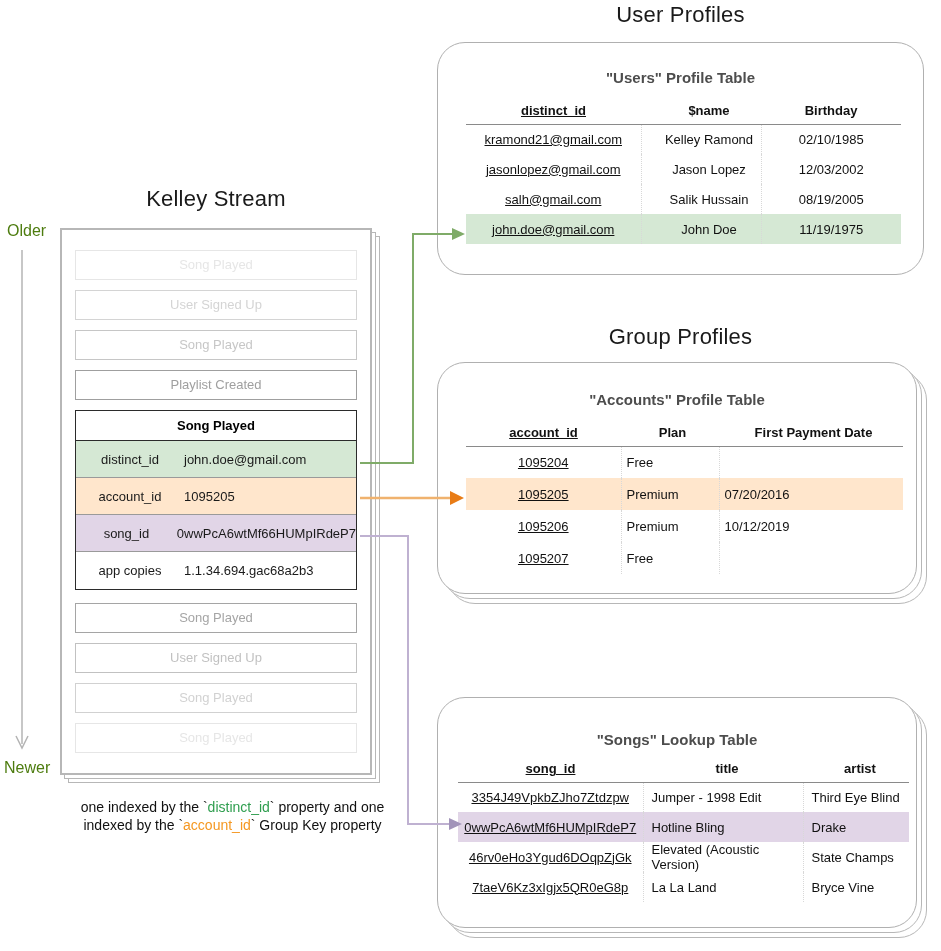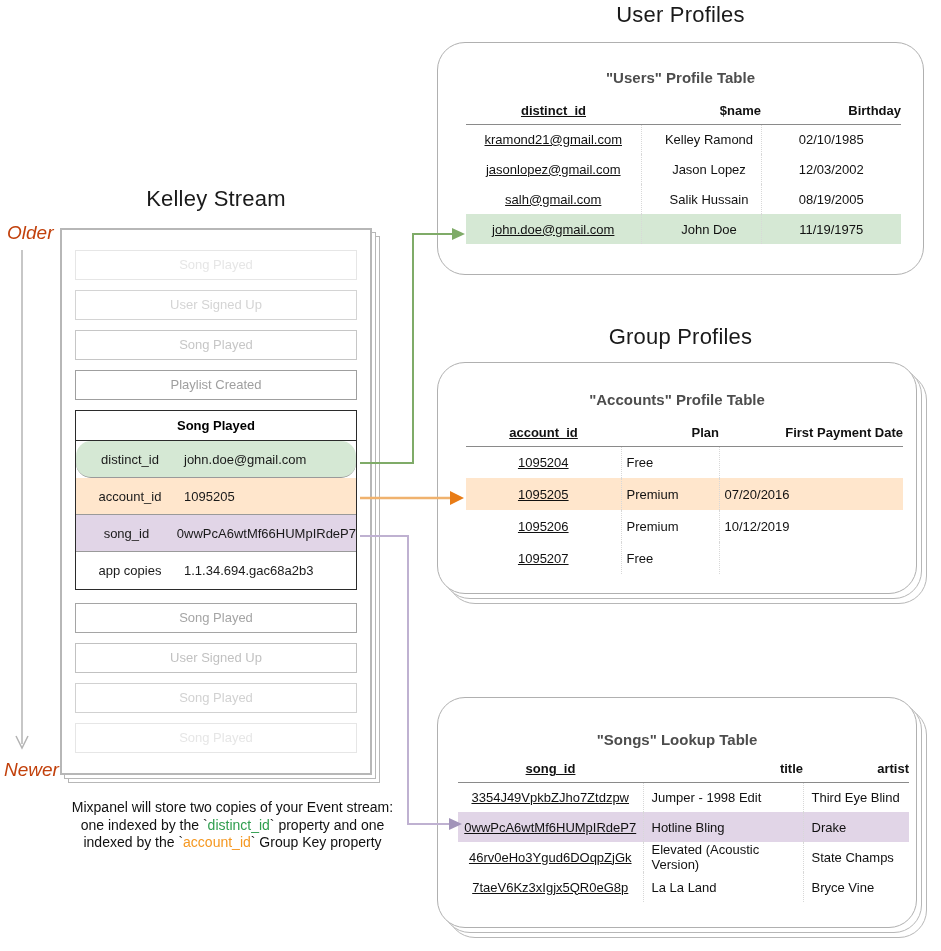--- a/index.html
+++ b/index.html
@@ -18,23 +18,22 @@
     position: absolute;
     text-align: center;
     font-size: 22px;
     color: #1a1a1a;
     letter-spacing: 0.2px;
   }
 
   
   .time-label {
     position: absolute;
-    font-size: 19px;
-    color: #c2410c;
-    font-style: italic;
+    font-size: 16px;
+    color: #4d7c0f;
   }
 
   
   .stack-layer {
     position: absolute;
     background: #fff;
     border: 1.5px solid #b7b7b7;
   }
   .stack-layer.rounded { border-radius: 28px; }
 
@@ -82,21 +81,21 @@
     display: flex;
     align-items: center;
     height: 37px;
     font-size: 13px;
     color: #1a1a1a;
     border-bottom: 1px solid #9a9a9a;
   }
   .prop-row:last-child { border-bottom: none; }
   .prop-key { width: 108px; text-align: center; }
   .prop-val { flex: 1; }
-  .hl-green  { background: var(--green-highlight); border-radius: 15px; }
+  .hl-green  { background: var(--green-highlight); }
   .hl-orange { background: var(--orange-highlight); }
   .hl-purple { background: var(--purple-highlight); }
 
   
   .profile-panel {
     position: absolute;
     background: #fff;
     border: 1.5px solid #b0b0b0;
     border-radius: 28px;
   }
@@ -108,21 +107,21 @@
   }
 
   table {
     border-collapse: collapse;
     table-layout: fixed;
     font-size: 13px;
     color: #111;
   }
   th {
     font-weight: bold;
-    text-align: right;
+    text-align: center;
     height: 26px;
     vertical-align: middle;
   }
   td { vertical-align: middle; }
   thead tr { border-bottom: 1px solid #8a8a8a; }
   .id-col { text-align: center; text-decoration: underline; }
   tbody td:not(:last-child) { border-right: 1px dotted #d8d8d8; }
   tr.hl-green td  { background: var(--green-highlight); }
   tr.hl-orange td { background: var(--orange-highlight); }
   tr.hl-purple td { background: var(--purple-highlight); }
@@ -341,21 +340,20 @@
         <tr>
           <td class="id-col">7taeV6Kz3xIgjx5QR0eG8p</td>
           <td>La La Land</td>
           <td>Bryce Vine</td>
         </tr>
       </tbody>
     </table>
   </div>
 
   <div class="caption">
-    <div>Mixpanel will store two copies of your Event stream:</div>
     <div><span>one indexed by the `</span><span class="code-green">distinct_id</span><span>` property and one</span></div>
     <div><span>indexed by the `</span><span class="code-orange">account_id</span><span>` Group Key property</span></div>
   </div>
 
   <svg class="overlay" viewBox="0 0 941 951" xmlns="http://www.w3.org/2000/svg">
 
     <g>
       <line class="line-time" x1="22" y1="250" x2="22" y2="744"></line>
       <path class="line-time" d="M16,736 L22,748 L28,736"></path>
     </g>

